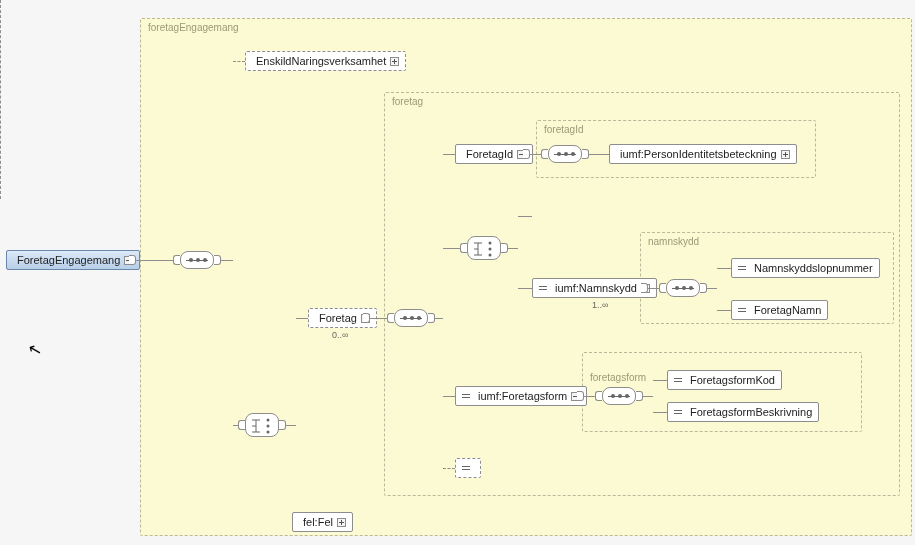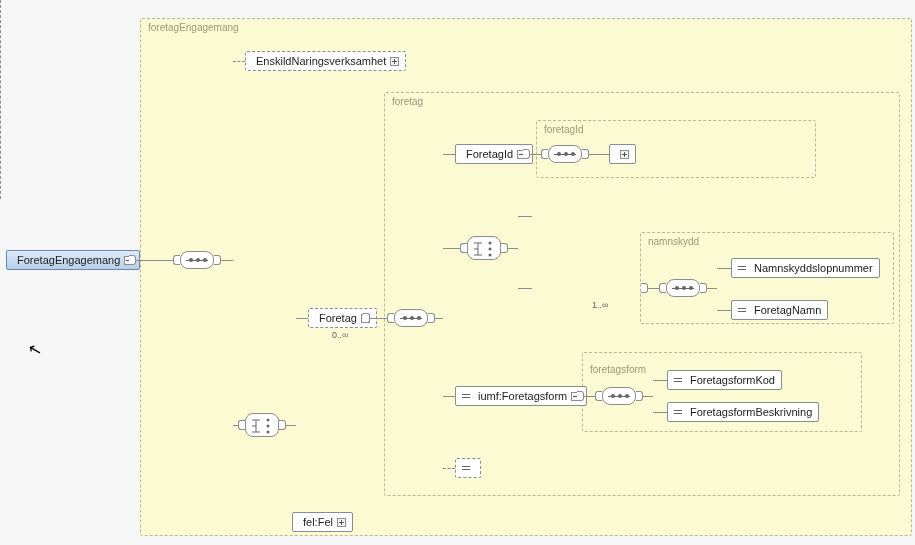--- a/index.html
+++ b/index.html
@@ -50,21 +50,21 @@
 <div class="shade" style="left:536px;top:120px;width:280px;height:58px"></div>
 <div class="dborder" style="left:536px;top:120px;width:280px;height:58px"></div>
 <div class="dlabel" style="left:544px;top:124px">foretagId</div>
 
 <div class="shade" style="left:640px;top:232px;width:254px;height:92px"></div>
 <div class="dborder" style="left:640px;top:232px;width:254px;height:92px"></div>
 <div class="dlabel" style="left:648px;top:236px">namnskydd</div>
 
 <div class="shade" style="left:582px;top:352px;width:280px;height:80px"></div>
 <div class="dborder" style="left:582px;top:352px;width:280px;height:80px"></div>
-<div class="dlabel" style="left:590px;top:364px">foretagsform</div>
+<div class="dlabel" style="left:590px;top:372px">foretagsform</div>
 
 <div class="node blue" style="left:6px;top:250px">
   <span class="txt">ForetagEngagemang</span>
   <span class="expander minus"></span>
 </div>
 <div class="stub" style="left:129px;top:255px"></div>
 
 <div class="wire wireH" style="left:136px;top:260px;width:44px"></div>
 <div class="stub" style="left:173px;top:255px;transform:scaleX(-1)"></div>
 <div class="seq" style="left:180px;top:251px">
@@ -133,40 +133,46 @@
 <div class="wire wireH" style="left:530px;top:154px;width:18px"></div>
 <div class="stub" style="left:541px;top:149px;transform:scaleX(-1)"></div>
 <div class="seq" style="left:548px;top:145px">
       <span class="d d1"></span>
       <span class="d d2"></span>
       <span class="d d3"></span>
     </div>
 <div class="stub" style="left:582px;top:149px"></div>
 <div class="wire wireH" style="left:589px;top:154px;width:20px"></div>
 <div class="node" style="left:609px;top:144px">
+  <span class="txt">iumf:PersonIdentitetsbeteckning</span>
   <span class="expander"></span>
 </div>
 
 <div class="wire wireH" style="left:443px;top:248px;width:24px"></div>
 <div class="stub" style="left:460px;top:243px;transform:scaleX(-1)"></div>
 <div class="choice" style="left:467px;top:236px">
   <svg width="34" height="24">
         <path d="M6 6 h8 M6 12 h4 M6 18 h8 M10 6 v12" stroke="#666" fill="none" stroke-width="1"></path>
         <circle cx="22" cy="6" r="1.5" fill="#666"></circle>
         <circle cx="22" cy="12" r="1.5" fill="#666"></circle>
         <circle cx="22" cy="18" r="1.5" fill="#666"></circle>
       </svg>
 </div>
 <div class="stub" style="left:501px;top:243px"></div>
 
 <div class="wire wireH" style="left:508px;top:248px;width:10px"></div>
 
 <div class="wire wireH" style="left:518px;top:216px;width:14px"></div>
 
 <div class="wire wireH" style="left:518px;top:288px;width:14px"></div>
+<div class="node" style="left:532px;top:278px">
+  <span class="eqmark"></span>
+  <span class="txt">iumf:Namnskydd</span>
+  <span class="expander minus"></span>
+</div>
 <div class="card" style="left:592px;top:300px">1..∞</div>
 <div class="stub" style="left:641px;top:283px"></div>
 
 <div class="wire wireH" style="left:648px;top:288px;width:18px"></div>
 <div class="stub" style="left:659px;top:283px;transform:scaleX(-1)"></div>
 <div class="seq" style="left:666px;top:279px">
       <span class="d d1"></span>
       <span class="d d2"></span>
       <span class="d d3"></span>
     </div>

